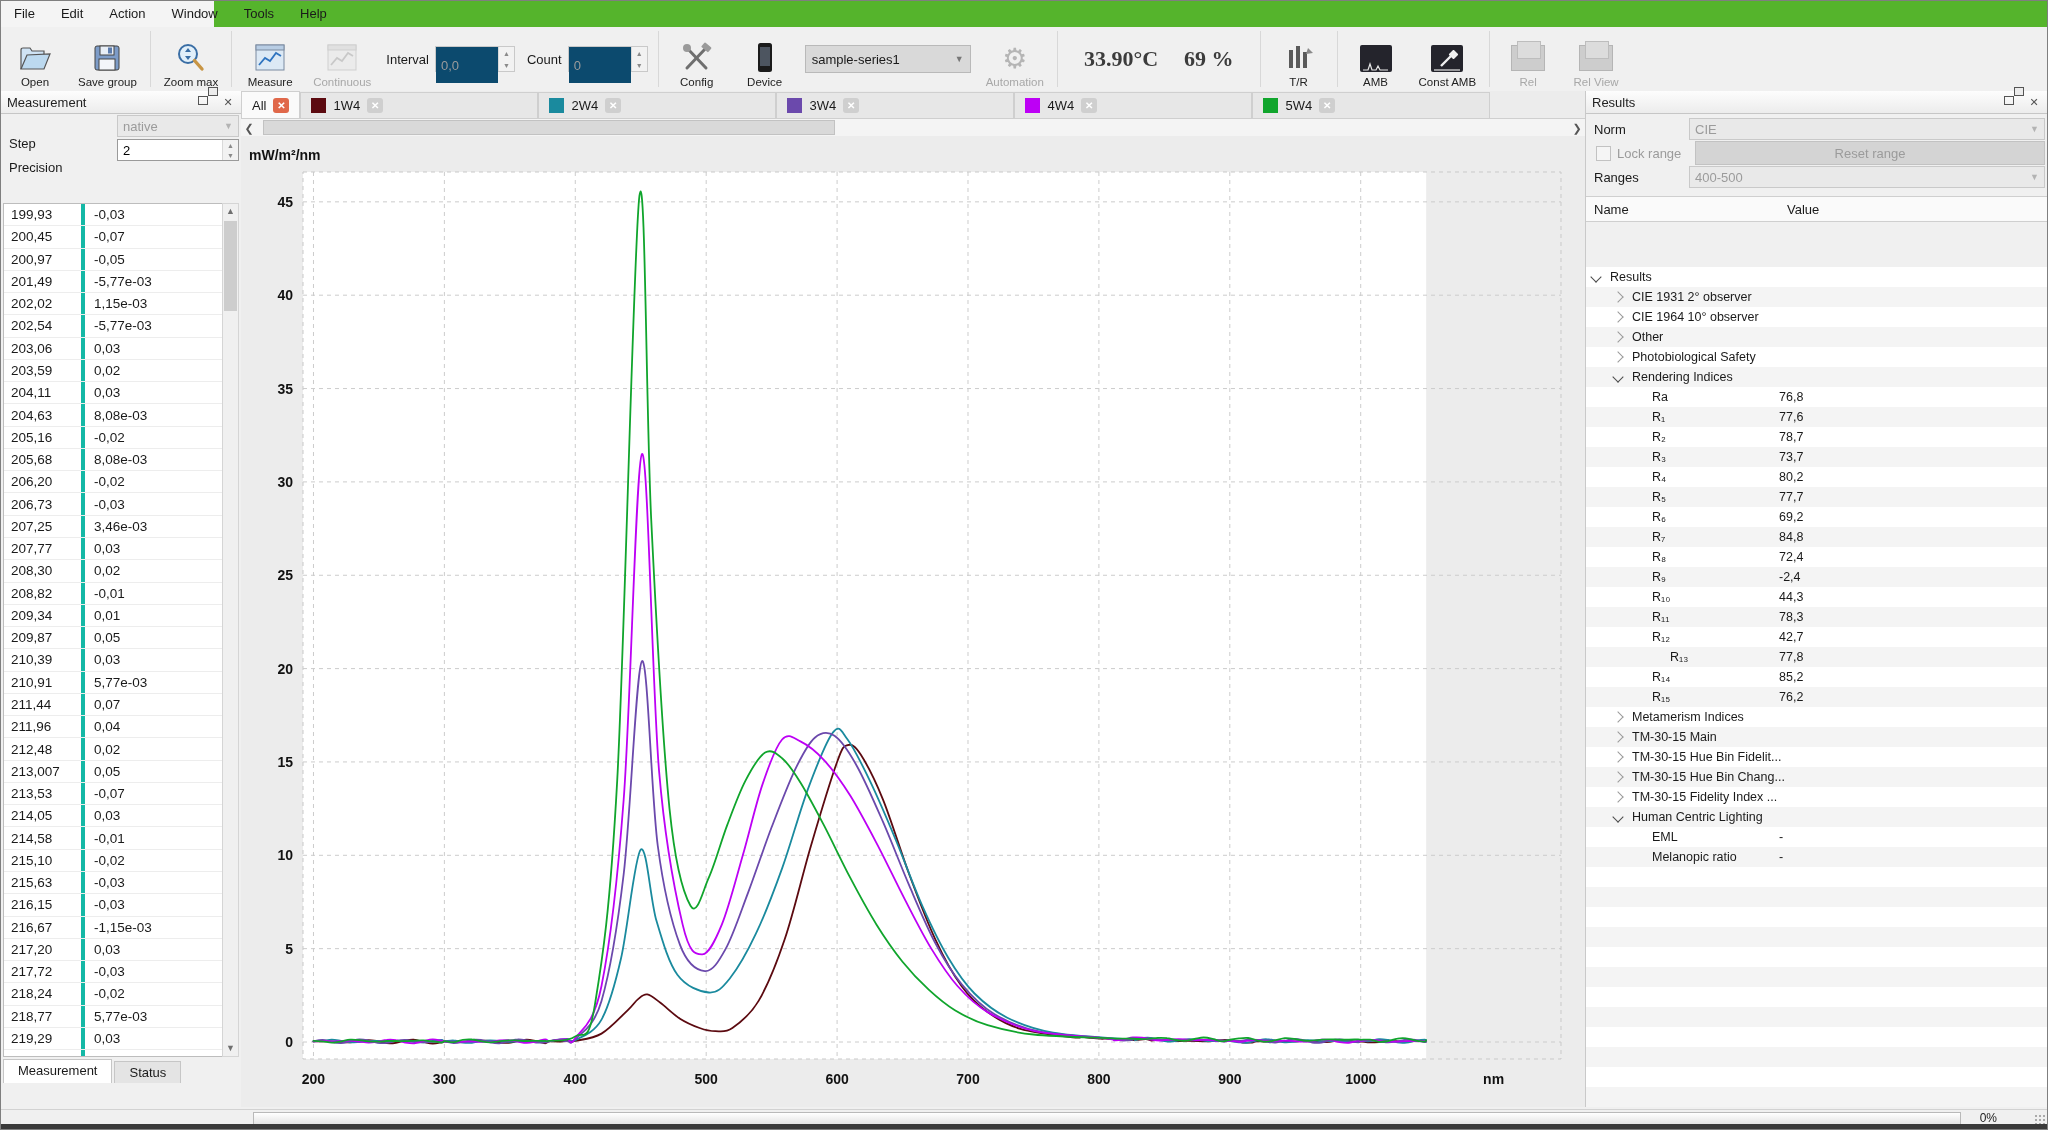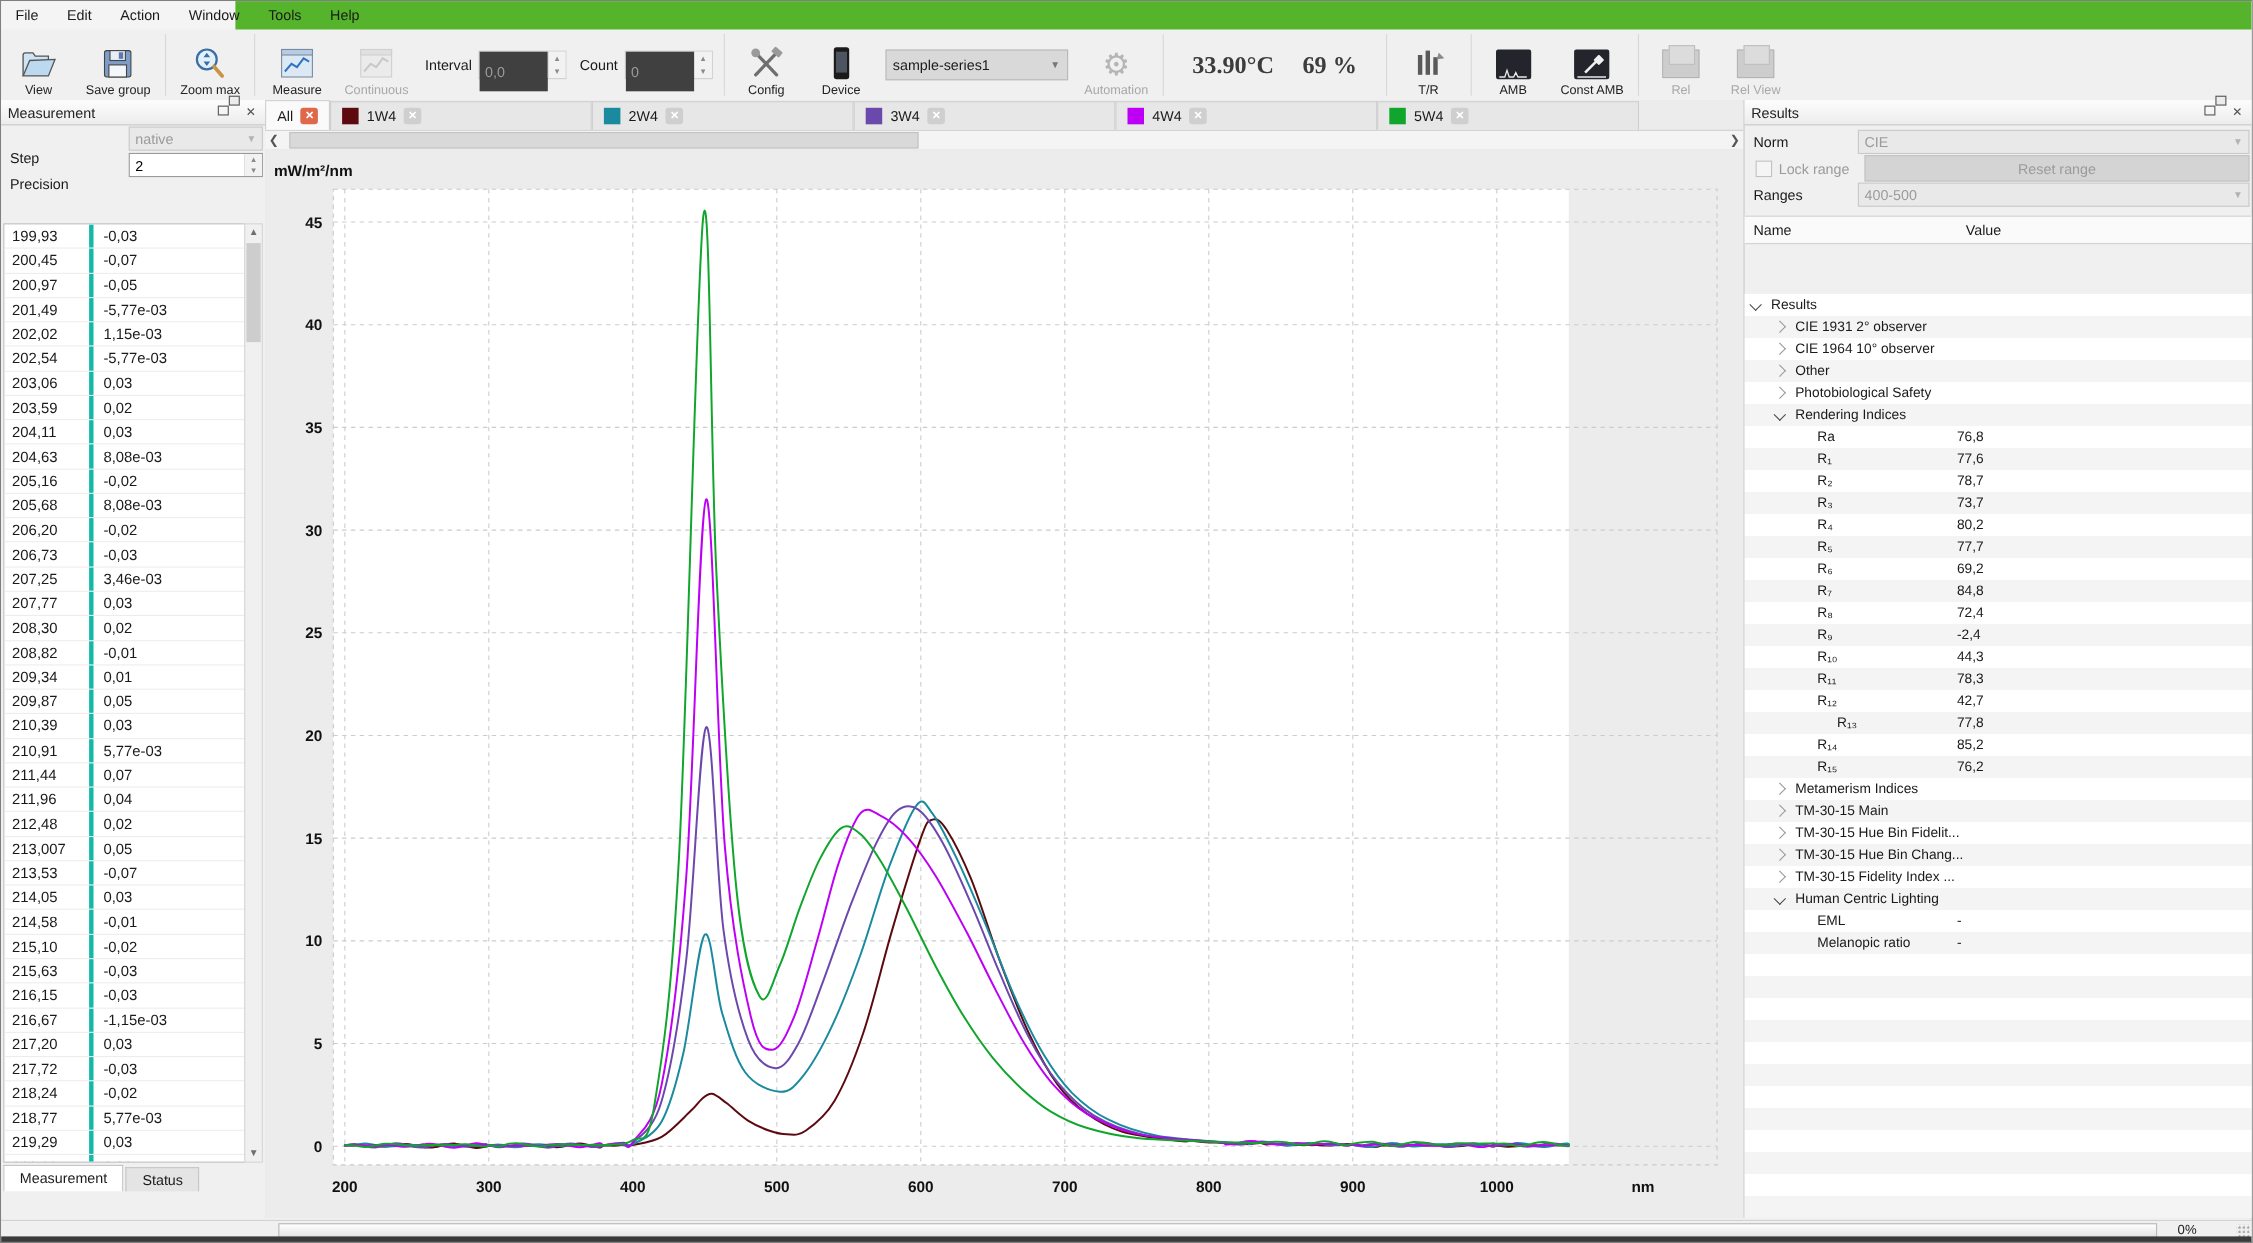--- a/index.html
+++ b/index.html
@@ -14,21 +14,21 @@
   
   .toolbar{position:absolute;top:26px;left:0;right:0;height:64px;background:#f0f0f0;
            border-bottom:1px solid #cfcfcf;display:flex;align-items:stretch;}
   .tbtn{display:flex;flex-direction:column;align-items:center;justify-content:flex-end;
         padding:3px 9px 3px;min-width:50px;font-size:11.5px;color:#222;}
   .tbtn .ticon{height:36px;display:flex;align-items:center;justify-content:center;}
   .tbtn.disabled{color:#a8a8a8;}
   .tsep{width:1px;background:#d8d8d8;margin:4px 4px;}
   .tfield{display:flex;align-items:center;gap:6px;padding:0 6px;font-size:13px;}
   .spinbox{display:flex;align-items:stretch;border:1px solid #c9c9c9;background:#fff;height:24px;}
-  .spinbox .sval{width:52px;padding:18px 5px;color:#9b9b9b;background:#404040;display:flex;align-items:center;}
+  .spinbox .sval{width:52px;padding:18px 5px;color:#9b9b9b;background:#0c4a6e;display:flex;align-items:center;}
   .spinbtns{display:flex;flex-direction:column;width:15px;border-left:1px solid #d9d9d9;}
   .spinbtns span{flex:1;display:flex;align-items:center;justify-content:center;font-size:7px;color:#8a8a8a;background:#f2f2f2;}
   .combo{display:flex;align-items:center;border:1px solid #b9b9b9;background:#d9d9d9;height:26px;width:152px;padding:0 6px;justify-content:space-between;}
   .combo .arrow{font-size:9px;color:#777;}
   .envtext{display:flex;align-items:center;gap:26px;padding:0 22px;
            font-family:"Liberation Serif",serif;font-size:22px;font-weight:600;color:#3c3c3c;}
   .darkicon{width:32px;height:27px;background:#24242c;border-radius:2px;display:flex;align-items:flex-end;justify-content:center;}
   .grayicon{width:32px;height:24px;background:#cdcdcd;border:1px solid #b5b5b5;position:relative;}
   .grayicon::after{content:"";position:absolute;left:5px;top:-5px;width:22px;height:16px;background:#dcdcdc;border:1px solid #bdbdbd;}
   
@@ -127,21 +127,21 @@
   </div>
 
   <div class="toolbar">
     <div class="tbtn">
       <span class="ticon">
         <svg width="34" height="30" viewBox="0 0 34 30">
             <path d="M3 26 L3 7 q0-2 2-2 l7 0 2 3 12 0 0 4" fill="#cfe3f4" stroke="#555" stroke-width="1.2"></path>
             <path d="M3 26 L9 12 l23-1 -6 15 z" fill="#bcd9ef" stroke="#555" stroke-width="1.2"></path>
           </svg>
       </span>
-        <span>View</span>
+        <span>Open</span>
     </div>
     <div class="tbtn">
       <span class="ticon">
         <svg width="30" height="30" viewBox="0 0 30 30">
             <rect x="3" y="3" width="24" height="24" rx="2" fill="#7d9cc8" stroke="#444"></rect>
             <rect x="8" y="3" width="14" height="9" fill="#e8eef6" stroke="#444"></rect>
             <rect x="16" y="4.5" width="4" height="6" fill="#5b7bac"></rect>
             <rect x="7" y="16" width="16" height="11" fill="#f4f6fa" stroke="#444"></rect>
           </svg>
       </span>

